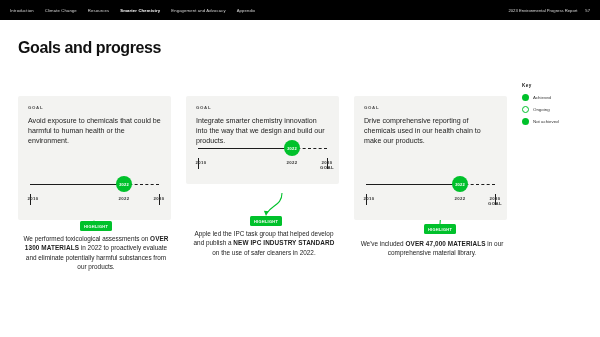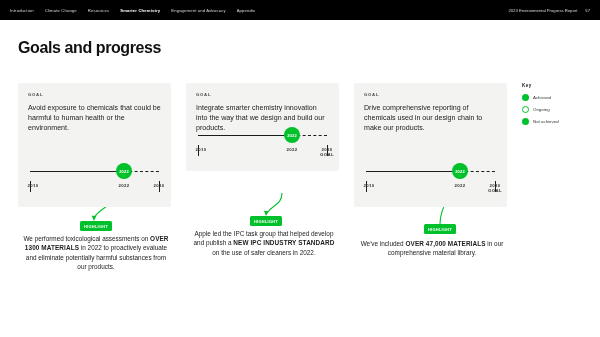--- a/index.html
+++ b/index.html
@@ -66,20 +66,21 @@
     height: 255px;
   }
 
   
   .card {
     position: absolute;
     background: #f3f3f1;
     border-radius: 2px;
     box-sizing: border-box;
     padding: 9px 10px 0 10px;
+    margin-top: 13px;
   }
   .card-1 { left: 18px;  top: 26px; width: 153px; height: 124px; }
   .card-2 { left: 186px; top: 26px; width: 153px; height: 88px; }
   .card-3 { left: 354px; top: 26px; width: 153px; height: 124px; }
 
   .card-label {
     font-size: 4.3px;
     font-weight: bold;
     letter-spacing: 0.7px;
     color: #4a4a4a;
@@ -286,21 +287,21 @@
       <div class="tl-year" style="left:5px;">2010</div>
       <div class="tl-year" style="left:96px;">2022</div>
       <div class="tl-year" style="left:131px;">2030</div>
       <div class="tl-year" style="left:131px; top:32px;">GOAL</div>
       <div class="tl-marker" style="left:96px;">2022</div>
     </div>
   </div>
 
   <div class="card card-3">
     <div class="card-label">GOAL</div>
-    <div class="card-text">Drive comprehensive reporting of chemicals used in our design chain to make our products.</div>
+    <div class="card-text">Drive comprehensive reporting of chemicals used in our health chain to make our products.</div>
     <div class="timeline">
       <div class="tl-axis">
         <div class="tl-solid" style="left:2px; width:94px;"></div>
         <div class="tl-dashed" style="left:96px; width:35px;"></div>
         <div class="tl-tick" style="left:2px;"></div>
         <div class="tl-tick" style="left:131px;"></div>
       </div>
       <div class="tl-year" style="left:5px;">2010</div>
       <div class="tl-year" style="left:96px;">2022</div>
       <div class="tl-year" style="left:131px;">2030</div>

